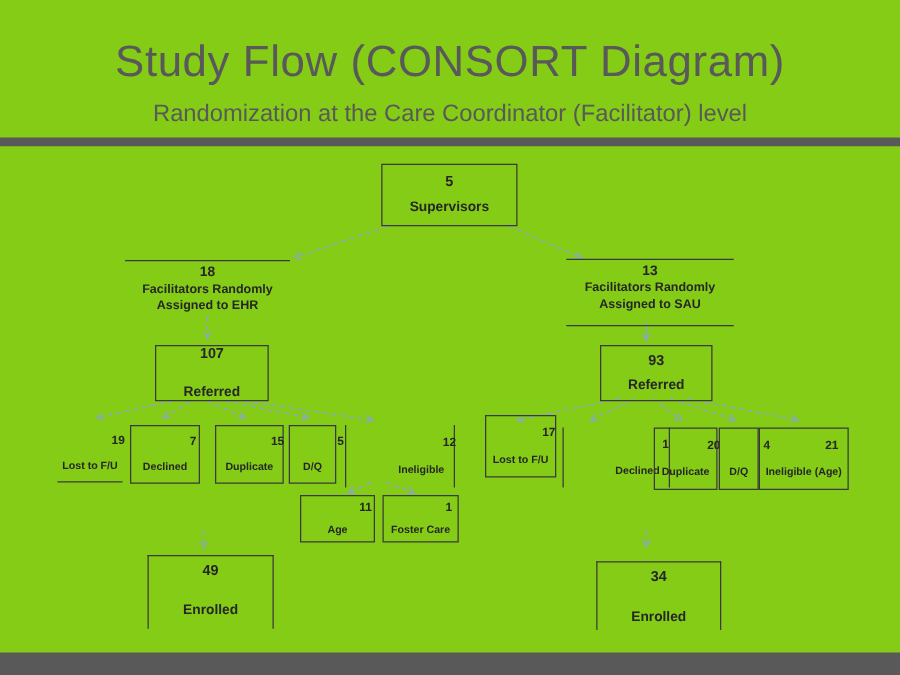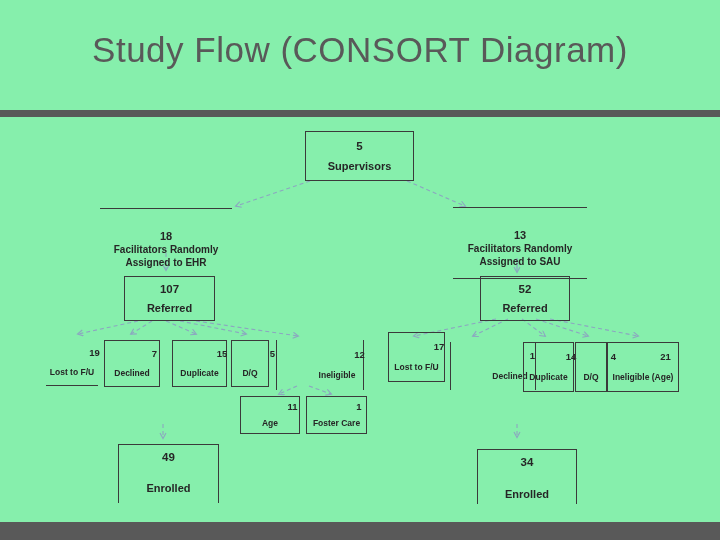--- a/index.html
+++ b/index.html
@@ -1,51 +1,52 @@
 <!DOCTYPE html>
 <html style="--accent-bar: #595959; --title-text: #595959; --arrow: #8ca6c0; --box-border: #3a3a3a;"><head>
 <meta charset="utf-8">
 <style>
   html,body{margin:0;padding:0;background:#fff;}
-  #slide{position:relative;width:720px;height:540px;background:#86efac;overflow:hidden;
+  #slide{position:relative;width:720px;height:540px;background:#84cc16;overflow:hidden;
          font-family:"Liberation Sans",sans-serif;}
   .title{position:absolute;top:30px;left:0;width:720px;text-align:center;
          font-size:35px;font-weight:400;color:var(--title-text,#595959);letter-spacing:.5px;}
   .subtitle{position:absolute;top:81px;left:0;width:720px;text-align:center;
          font-size:19px;font-weight:400;color:var(--title-text,#595959);}
   .bar{position:absolute;left:0;width:720px;background:var(--accent-bar,#595959);}
   .bar-top{top:110px;height:7px;}
   .bar-bottom{top:522px;height:18px;}
 
   .node{position:absolute;display:flex;flex-direction:column;align-items:center;
         justify-content:space-evenly;text-align:center;color:#262626;background:transparent;}
   .boxed{border:1px solid #3a3a3a;}
   .underline-only{border-bottom:1px solid #3a3a3a;}
   .sides-only{border-left:1px solid #3a3a3a;border-right:1px solid #3a3a3a;padding-left:34px;}
   .open-bottom{border:1px solid #3a3a3a;border-bottom:none;}
-  .branch{border-top:1px solid #3a3a3a;justify-content:flex-start;padding-top:21px;gap:1px;}
+  .branch{border-top:1px solid #3a3a3a;justify-content:flex-start;padding-top:3px;gap:1px;}
   .branch.closed{border-bottom:1px solid #3a3a3a;}
 
   .val{font-weight:700;font-size:11px;line-height:13px;}
   .lbl{font-weight:600;font-size:10px;line-height:12px;}
   .small .val{font-size:9.5px;line-height:10px;margin-left:45px;}
   .small .lbl{font-size:8.5px;line-height:10px;white-space:nowrap;}
   .big .val{font-size:11.5px;}
   .big .lbl{font-size:11px;}
 
   svg.connectors{position:absolute;top:0;left:0;width:720px;height:540px;pointer-events:none;}
   .dash{stroke:var(--arrow,#8ca6c0);stroke-width:1.1;fill:none;stroke-dasharray:4 3;}
   .solidline{stroke:var(--arrow,#8ca6c0);stroke-width:1.2;fill:none;}
 </style>
 </head>
 <body>
 
 <div id="slide">
 
   <div class="title">Study Flow (CONSORT Diagram)</div>
+  <div class="subtitle">Randomization at the Care Coordinator (Facilitator) level</div>
   <div class="bar bar-top"></div>
   <div class="bar bar-bottom"></div>
 
   <svg class="connectors" viewBox="0 0 720 540">
     <defs>
       <marker id="vhead" markerWidth="9" markerHeight="9" refX="6" refY="3.5" orient="auto" markerUnits="userSpaceOnUse">
         <polyline points="1,0.5 6.5,3.5 1,6.5" fill="none" style="stroke:var(--arrow,#8ca6c0);stroke-width:1.1"></polyline>
       </marker>
     </defs>
     <g>
@@ -95,26 +96,26 @@
     <span class="val">18</span>
     <span class="lbl">Facilitators Randomly</span>
     <span class="lbl">Assigned to EHR</span>
   </div>
   <div class="node branch closed" style="left:453px;top:207px;width:134px;height:49px;">
     <span class="val">13</span>
     <span class="lbl">Facilitators Randomly</span>
     <span class="lbl">Assigned to SAU</span>
   </div>
 
-  <div class="node boxed big" style="left:124px;top:276px;width:89px;height:43px;">
+  <div class="node boxed big" style="left:124px;top:276px;width:89px;height:43px;justify-content:space-between;">
     <span class="val">107</span>
     <span class="lbl">Referred</span>
   </div>
   <div class="node boxed big" style="left:480px;top:276px;width:88px;height:43px;">
-    <span class="val">52</span>
+    <span class="val">93</span>
     <span class="lbl">Referred</span>
   </div>
 
   <div class="node small underline-only" style="left:46px;top:340px;width:52px;height:45px;">
     <span class="val">19</span>
     <span class="lbl">Lost to F/U</span>
   </div>
   <div class="node small boxed" style="left:104px;top:340px;width:54px;height:45px;">
     <span class="val">7</span>
     <span class="lbl">Declined</span>
@@ -134,21 +135,21 @@
 
   <div class="node small boxed" style="left:388px;top:332px;width:55px;height:48px;">
     <span class="val">17</span>
     <span class="lbl">Lost to F/U</span>
   </div>
   <div class="node small sides-only" style="left:450px;top:342px;width:50px;height:48px;">
     <span class="val">1</span>
     <span class="lbl">Declined</span>
   </div>
   <div class="node small boxed" style="left:523px;top:342px;width:49px;height:48px;">
-    <span class="val">14</span>
+    <span class="val">20</span>
     <span class="lbl">Duplicate</span>
   </div>
   <div class="node small boxed" style="left:575px;top:342px;width:30px;height:48px;">
     <span class="val">4</span>
     <span class="lbl">D/Q</span>
   </div>
   <div class="node small boxed" style="left:607px;top:342px;width:70px;height:48px;">
     <span class="val">21</span>
     <span class="lbl">Ineligible (Age)</span>
   </div>

